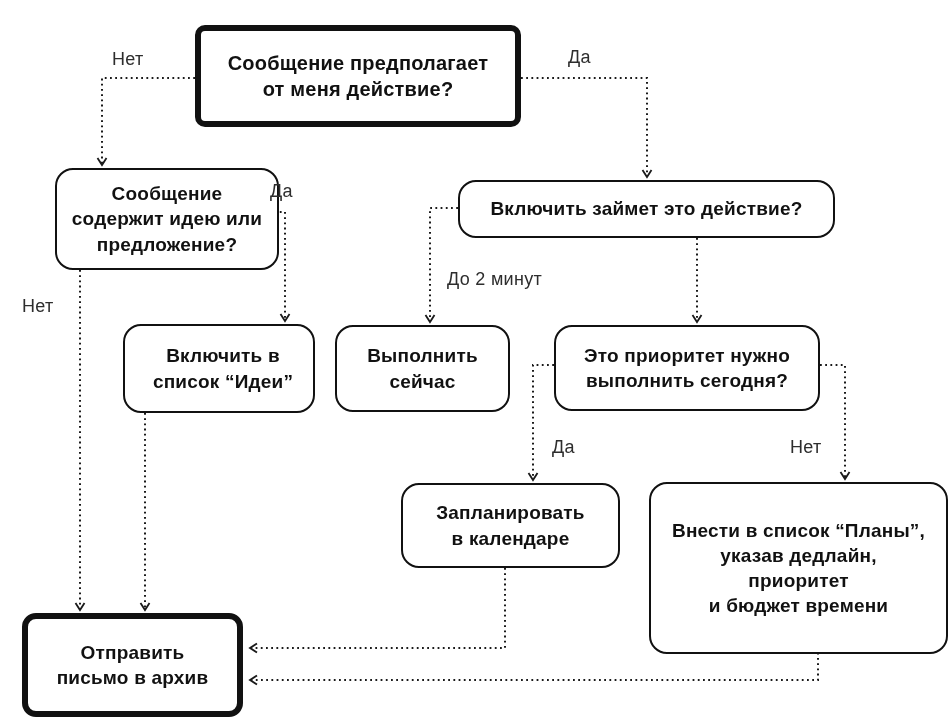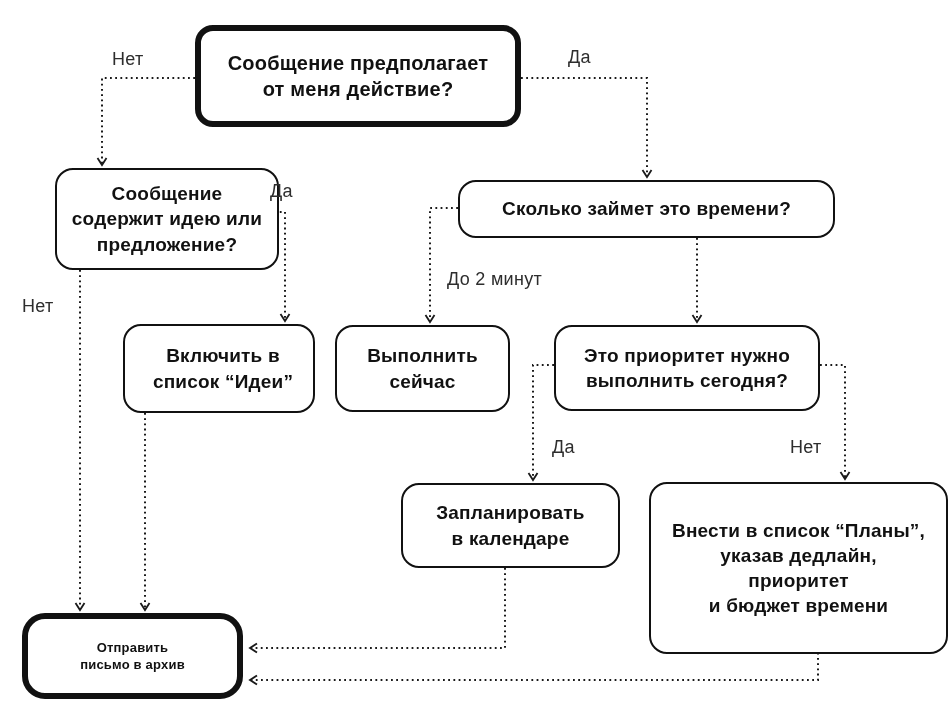--- a/index.html
+++ b/index.html
@@ -23,21 +23,21 @@
     position:absolute;box-sizing:border-box;
     display:flex;align-items:center;justify-content:center;
     text-align:center;white-space:pre-line;
     background:var(--background);
     border:2.5px solid var(--box-border);
     border-radius:18px;
     font-weight:700;font-size:19px;line-height:1.32;
     letter-spacing:0.2px;color:var(--box-text);
     padding:4px 8px;
   }
-  .node.thick{border-width:6px;border-radius:18px;font-size:20px;}
+  .node.thick{border-width:6px;border-radius:10px;font-size:20px;}
   .edge-label{
     position:absolute;
     font-size:18px;font-weight:400;
     letter-spacing:0.3px;color:var(--label-text);
     white-space:nowrap;
   }
 </style>
 </head>
 <body>
 
@@ -62,40 +62,40 @@
     <polyline class="conn" points="818,632 818,680 250,680" marker-end="url(#arrowhead)"></polyline>
   </svg>
 
   <div class="node thick" style="left:195px;top:25px;width:326px;height:102px;">Сообщение предполагает
 от меня действие?</div>
 
   <div class="node" style="left:14px;top:168px;width:224px;height:102px;margin-left:41px;">Сообщение
 содержит идею или
 предложение?</div>
 
-  <div class="node" style="left:458px;top:180px;width:377px;height:58px;">Сколько займет это времени?</div>
+  <div class="node" style="left:458px;top:180px;width:377px;height:58px;">Включить займет это действие?</div>
 
   <div class="node" style="left:123px;top:324px;width:192px;height:89px;padding-left:16px;">Включить в
 список “Идеи”</div>
 
   <div class="node" style="left:335px;top:325px;width:175px;height:87px;text-align:center;">Выполнить
 сейчас</div>
 
   <div class="node" style="left:554px;top:325px;width:266px;height:86px;">Это приоритет нужно
 выполнить сегодня?</div>
 
   <div class="node" style="left:401px;top:483px;width:219px;height:85px;">Запланировать
 в календаре</div>
 
   <div class="node" style="left:649px;top:482px;width:299px;height:172px;">Внести в список “Планы”,
 указав дедлайн,
 приоритет
 и бюджет времени</div>
 
-  <div class="node thick" style="left:22px;top:613px;width:221px;height:86px;border-radius:23px;font-size:13px;">Отправить
+  <div class="node thick" style="left:22px;top:613px;width:221px;height:104px;border-radius:14px;font-size:19px;">Отправить
 письмо в архив</div>
 
   <div class="edge-label" style="left:112px;top:49px;">Нет</div>
 
   <div class="edge-label" style="left:568px;top:47px;">Да</div>
 
   <div class="edge-label" style="left:270px;top:181px;">Да</div>
 
   <div class="edge-label" style="left:22px;top:296px;">Нет</div>
 

